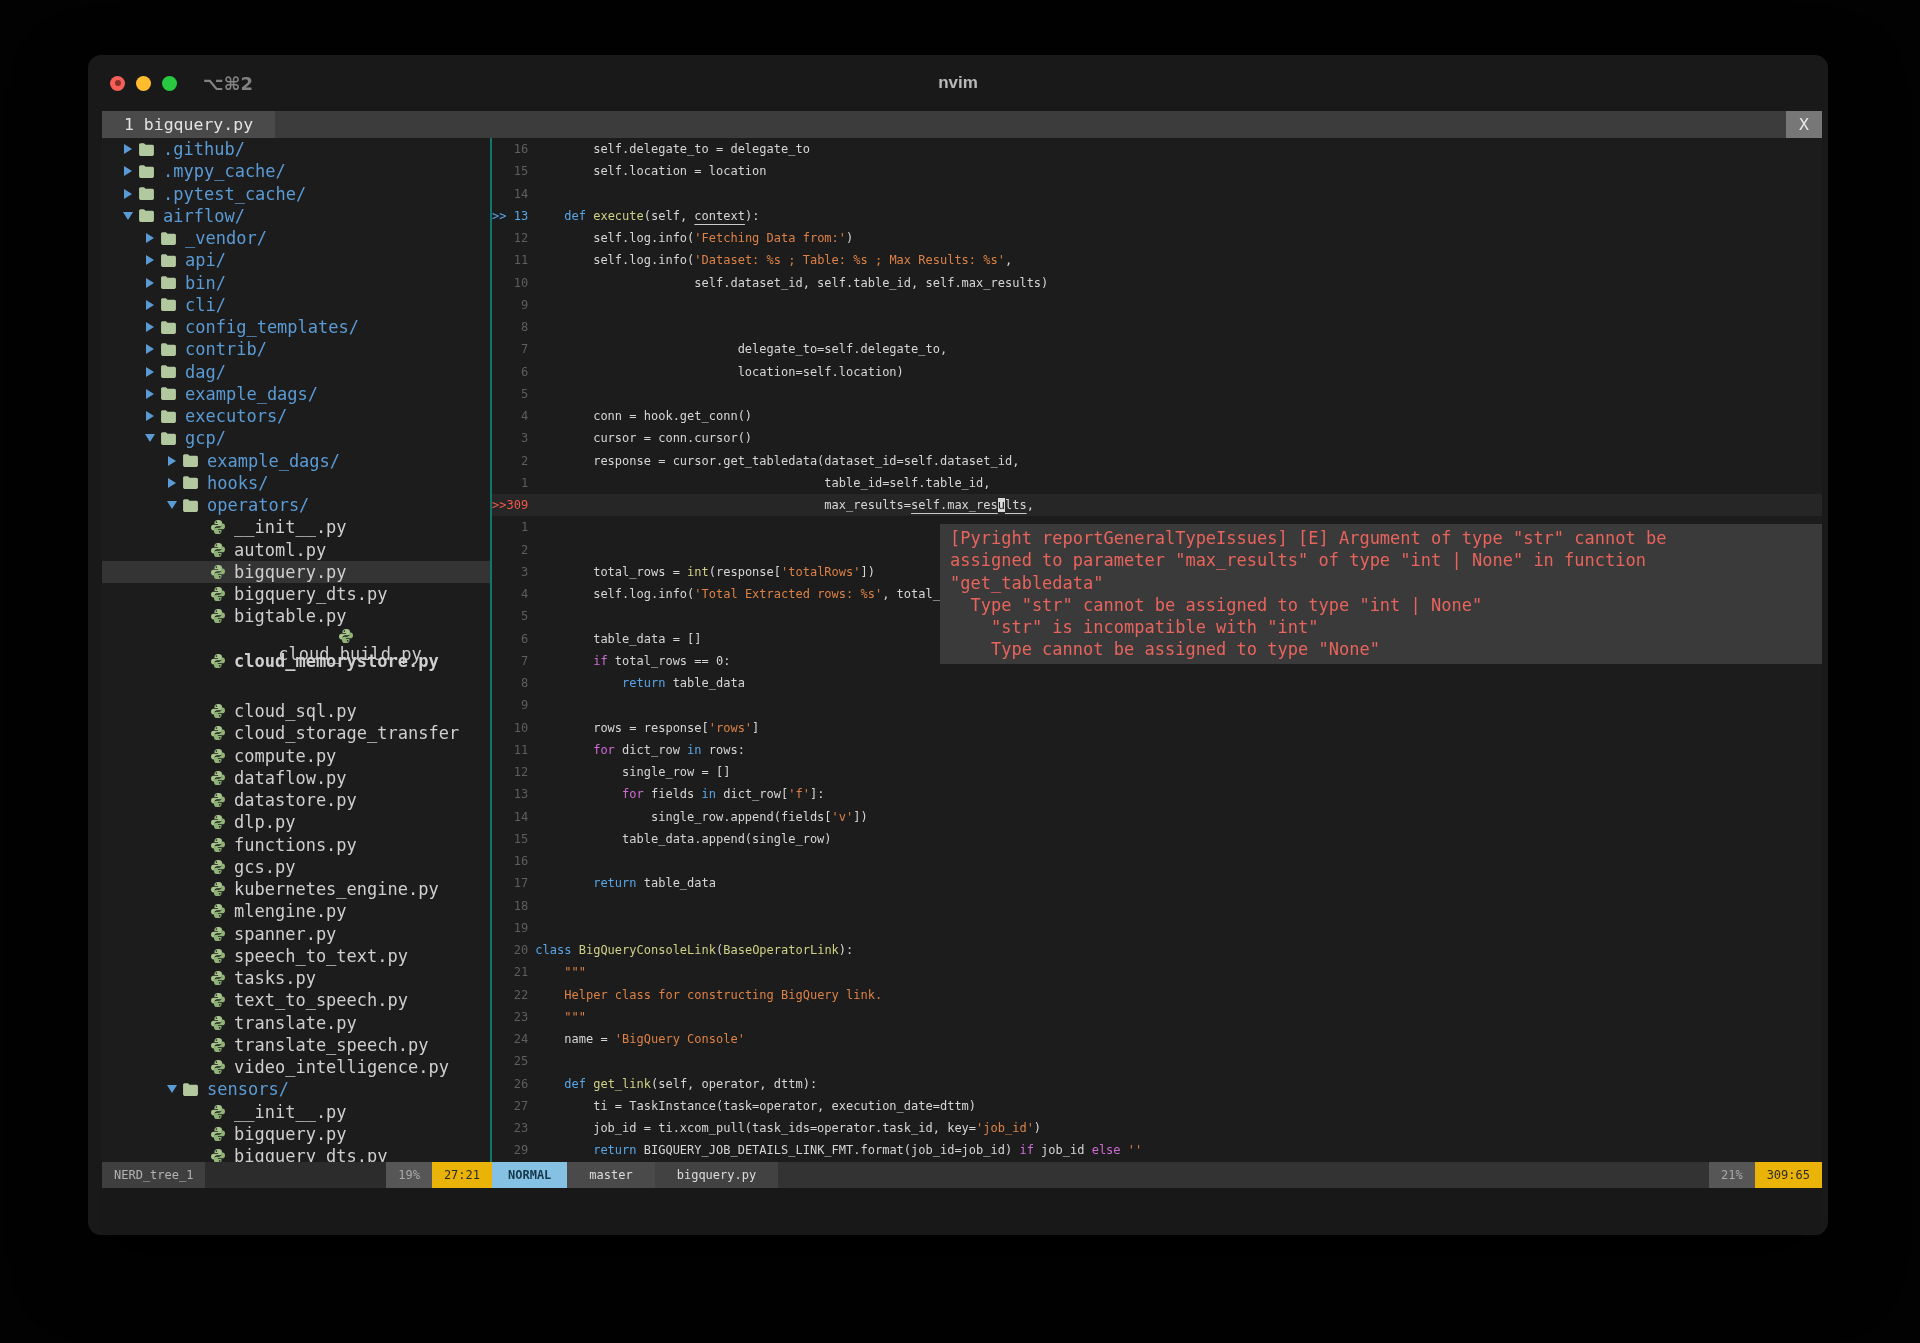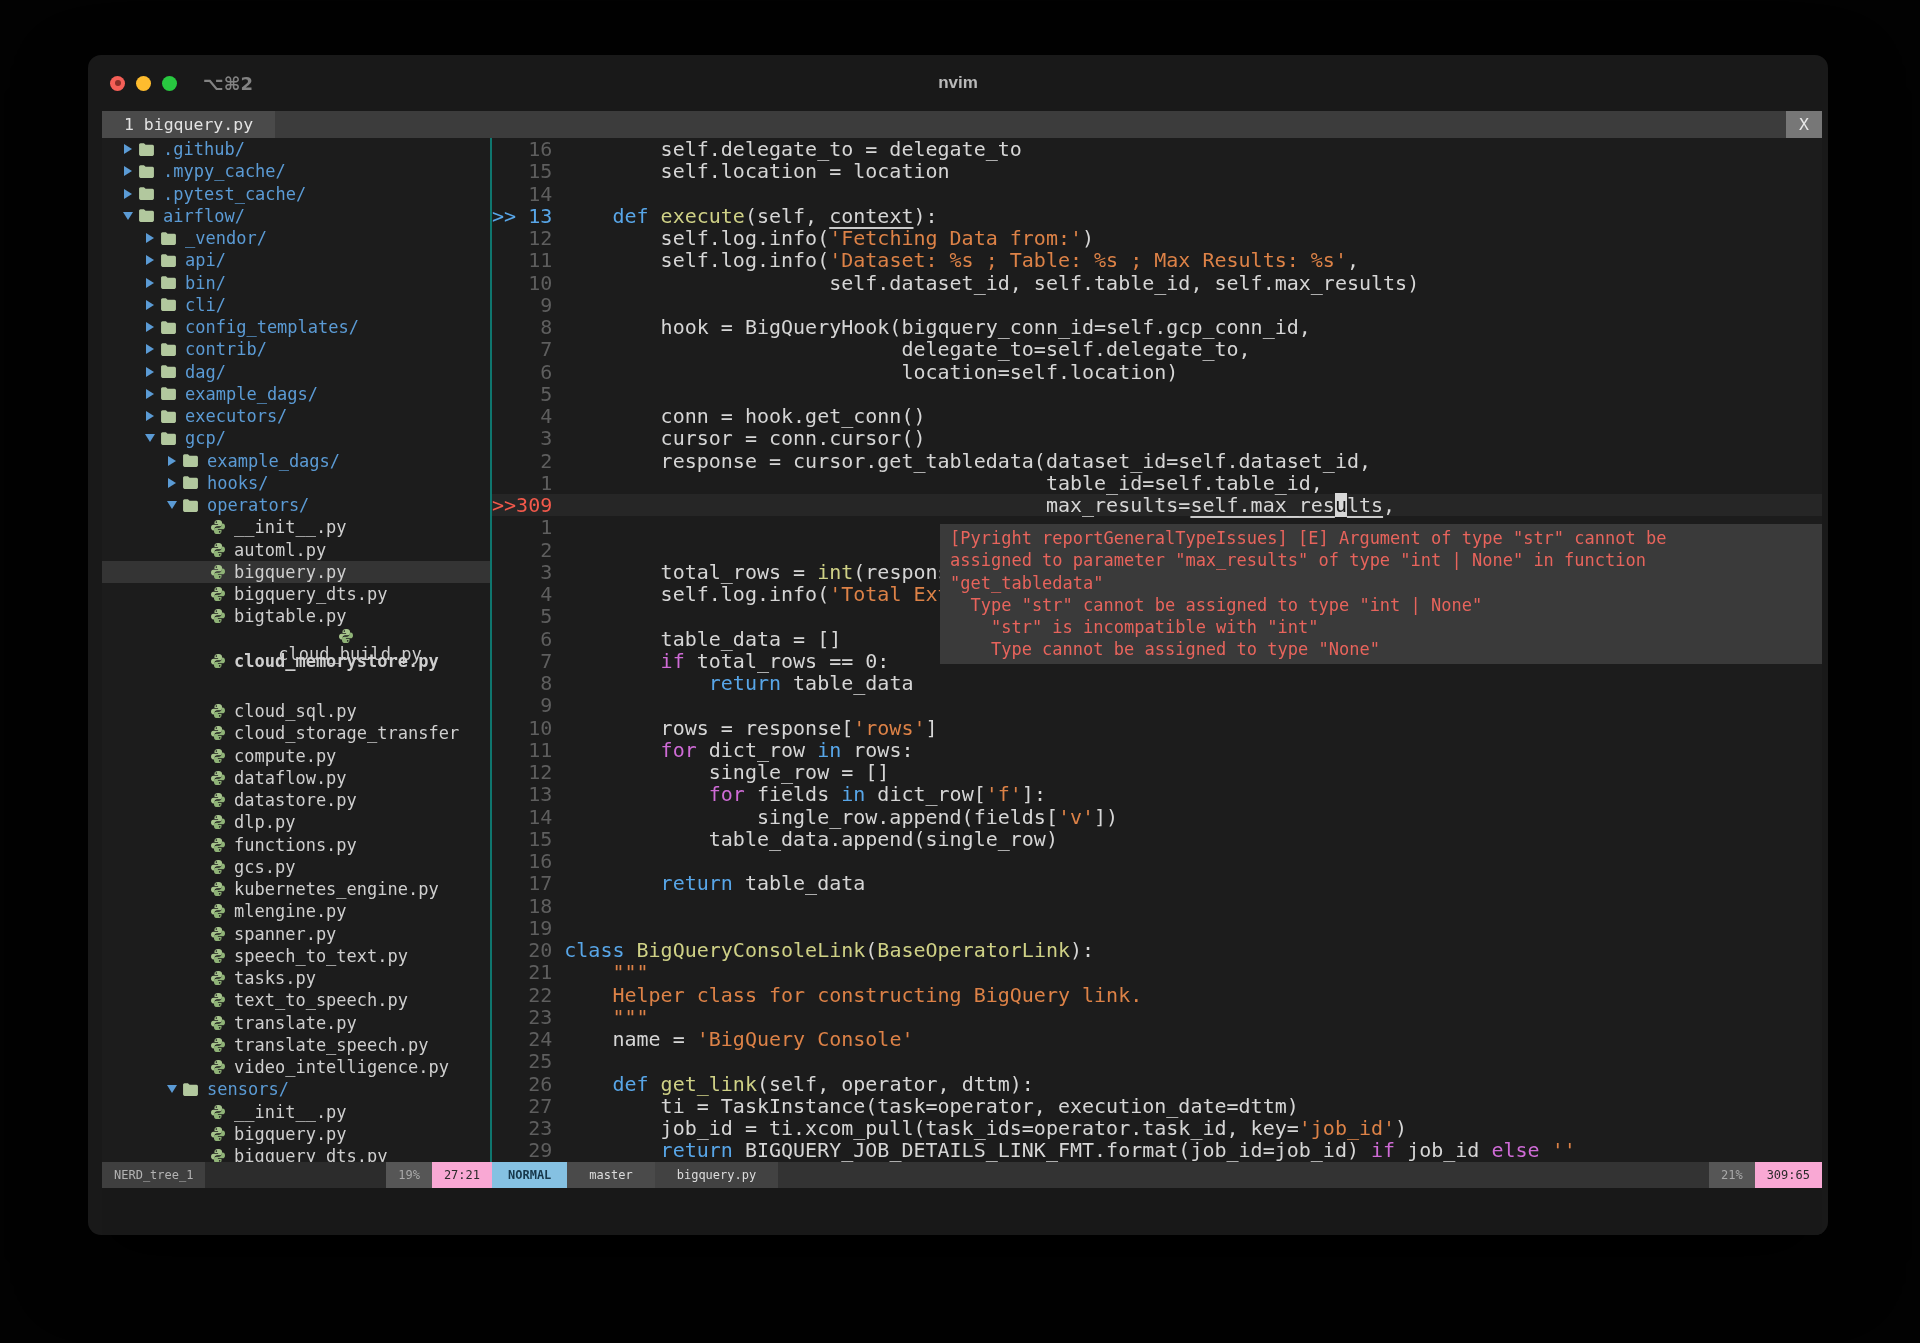--- a/index.html
+++ b/index.html
@@ -43,21 +43,21 @@
   .tree-row{height:22.25px;display:flex;align-items:center;white-space:nowrap;font-size:17px}
   .tree-row.sel{background:var(--panel_selected)}
   .arrow{width:20px;display:flex;justify-content:center;align-items:center;flex:0 0 auto}
   .tri-r{width:0;height:0;border-left:8px solid var(--folder);border-top:5px solid transparent;border-bottom:5px solid transparent}
   .tri-d{width:0;height:0;border-top:8px solid var(--folder);border-left:5px solid transparent;border-right:5px solid transparent}
   .ticon{margin-right:8px;flex:0 0 auto;display:flex;align-items:center}
   .tlabel.folder{color:var(--folder)}
   .tlabel.file{color:#cfcfcf}
   
   .editor{flex:1;position:relative;overflow:hidden}
-  .crow{height:22.25px;display:flex;white-space:pre;font-size:20px;line-height:22.25px}
+  .crow{height:22.25px;display:flex;white-space:pre;font-size:12px;line-height:22.25px}
   .crow.cur{background:#262626}
   .crow pre{margin:0;white-space:pre}
   .gsign.b{color:var(--sign_info)} .gsign.r{color:var(--sign_error)}
   .gnum{color:var(--line_number)} .gnum.b{color:var(--sign_info)} .gnum.r{color:var(--sign_error)}
   .tok-tx{color:var(--text)}
   .tok-kw{color:var(--keyword)}
   .tok-ct{color:var(--control)}
   .tok-st{color:var(--string)}
   .tok-fn{color:var(--function)}
   .tok-un,.tok-er{color:var(--text);text-decoration:underline;text-underline-offset:4px;text-decoration-color:#c9c9c9}
@@ -65,21 +65,21 @@
   .popup{position:absolute;left:448px;top:386px;right:-2px;background:var(--popup_bg);
          color:var(--error);font-size:17px;line-height:22.25px;padding:3px 6px 3px 10px;z-index:5}
   .popup pre{margin:0;white-space:pre}
   
   .statusbar{height:26px;display:flex;font-size:12px;flex:0 0 auto}
   .seg{display:flex;align-items:center;padding:0 12px;white-space:nowrap}
   .sb-tree{width:390px;flex:0 0 auto;display:flex;background:#2c2c2c}
   .sb-name{background:#3f3f3f;color:#b3b3b3}
   .sb-fill{flex:1;padding:0}
   .sb-pct{background:#565656;color:#a9a9a9}
-  .sb-pos{background:#f9a8d4;color:#2b2b2b}
+  .sb-pos{background:#eab308;color:#2b2b2b}
   .sb-ed{flex:1;display:flex;background:#333333}
   .sb-mode{background:var(--mode_bg);color:#17384c;font-weight:bold;padding:0 16px}
   .sb-branch{background:#4a4a4a;color:#dcdcdc;padding:0 22px}
   .sb-file{background:#424242;color:#dcdcdc;padding:0 22px}
   .cmdline{flex:1;background:#181818}
 </style>
 </head>
 <body>
 
 <div class="window">
@@ -610,21 +610,21 @@
       <div class="editor" id="editor">
         <div id="code">
             <div class="crow"><pre><span class="gsign">  </span><span class="gnum"> 16 </span></pre><pre><span class="tok-tx">        self.delegate_to = delegate_to</span></pre></div>
             <div class="crow"><pre><span class="gsign">  </span><span class="gnum"> 15 </span></pre><pre><span class="tok-tx">        self.location = location</span></pre></div>
             <div class="crow"><pre><span class="gsign">  </span><span class="gnum"> 14 </span></pre><pre></pre></div>
             <div class="crow"><pre><span class="gsign b">&gt;&gt;</span><span class="gnum b"> 13 </span></pre><pre><span class="tok-tx">    </span><span class="tok-kw">def</span><span class="tok-tx"> </span><span class="tok-fn">execute</span><span class="tok-tx">(self, </span><span class="tok-un">context</span><span class="tok-tx">):</span></pre></div>
             <div class="crow"><pre><span class="gsign">  </span><span class="gnum"> 12 </span></pre><pre><span class="tok-tx">        self.log.info(</span><span class="tok-st">'Fetching Data from:'</span><span class="tok-tx">)</span></pre></div>
             <div class="crow"><pre><span class="gsign">  </span><span class="gnum"> 11 </span></pre><pre><span class="tok-tx">        self.log.info(</span><span class="tok-st">'Dataset: %s ; Table: %s ; Max Results: %s'</span><span class="tok-tx">,</span></pre></div>
             <div class="crow"><pre><span class="gsign">  </span><span class="gnum"> 10 </span></pre><pre><span class="tok-tx">                      self.dataset_id, self.table_id, self.max_results)</span></pre></div>
             <div class="crow"><pre><span class="gsign">  </span><span class="gnum">  9 </span></pre><pre></pre></div>
-            <div class="crow"><pre><span class="gsign">  </span><span class="gnum">  8 </span></pre><pre><span class="tok-tx">        hook = BigQueryHook(bigquery_conn_id=self.gcp_conn_id,</span></pre></div>
+            <div class="crow"><pre><span class="gsign">  </span><span class="gnum">  8 </span></pre></div>
             <div class="crow"><pre><span class="gsign">  </span><span class="gnum">  7 </span></pre><pre><span class="tok-tx">                            delegate_to=self.delegate_to,</span></pre></div>
             <div class="crow"><pre><span class="gsign">  </span><span class="gnum">  6 </span></pre><pre><span class="tok-tx">                            location=self.location)</span></pre></div>
             <div class="crow"><pre><span class="gsign">  </span><span class="gnum">  5 </span></pre><pre></pre></div>
             <div class="crow"><pre><span class="gsign">  </span><span class="gnum">  4 </span></pre><pre><span class="tok-tx">        conn = hook.get_conn()</span></pre></div>
             <div class="crow"><pre><span class="gsign">  </span><span class="gnum">  3 </span></pre><pre><span class="tok-tx">        cursor = conn.cursor()</span></pre></div>
             <div class="crow"><pre><span class="gsign">  </span><span class="gnum">  2 </span></pre><pre><span class="tok-tx">        response = cursor.get_tabledata(dataset_id=self.dataset_id,</span></pre></div>
             <div class="crow"><pre><span class="gsign">  </span><span class="gnum">  1 </span></pre><pre><span class="tok-tx">                                        table_id=self.table_id,</span></pre></div>
             <div class="crow cur"><pre><span class="gsign r">&gt;&gt;</span><span class="gnum r">309 </span></pre><pre><span class="tok-tx">                                        max_results=</span><span class="tok-er">self.max_res</span><span class="tok-cu">u</span><span class="tok-er">lts</span><span class="tok-tx">,</span></pre></div>
             <div class="crow"><pre><span class="gsign">  </span><span class="gnum">  1 </span></pre><pre></pre></div>
             <div class="crow"><pre><span class="gsign">  </span><span class="gnum">  2 </span></pre><pre></pre></div>

